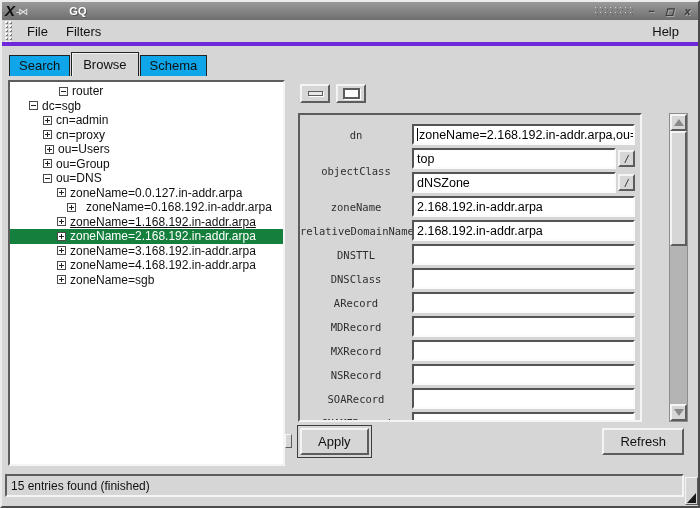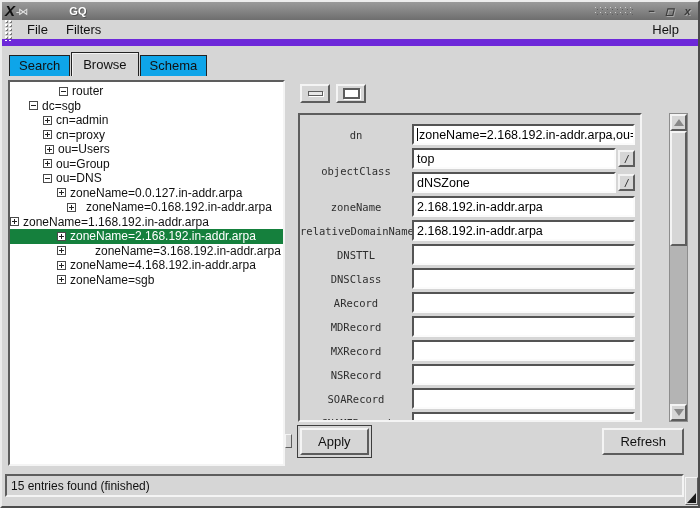--- a/index.html
+++ b/index.html
@@ -24,21 +24,21 @@
     background-size:5px 5px; background-position:0 0, 2px 2px; }
   .wbtn { width:15px; height:13px; font-size:11px; font-style:italic; font-weight:bold;
     color:#3b3b3b; text-shadow:1px 1px 0 #a8a8a8; display:flex; align-items:center;
     justify-content:center; margin-left:3px; cursor:default; }
 
   
   .raised { background:#d6d6d6; border:2px solid; border-color:#f4f4f4 #5d5d5d #5d5d5d #f4f4f4; }
 
   
   .menubar { height:26px; flex:0 0 26px; display:flex; align-items:center;
-    border-bottom:7px solid #6d28d9; background:#d6d6d6; padding-right:10px; }
+    border-bottom:4px solid #6d28d9; background:#d6d6d6; padding-right:10px; }
   .menu-handle { width:8px; height:22px; margin:0 6px 0 2px;
     background-image:radial-gradient(#ffffff 25%, rgba(0,0,0,0) 28%),
                      radial-gradient(#7a7a7a 25%, rgba(0,0,0,0) 28%);
     background-size:4px 4px; background-position:0 0, 1px 1px; }
   .menu-item { font-size:13px; color:#111; padding:3px 9px; }
   .menu-spacer { flex:1; }
 
   
   .tabbar { height:30px; flex:0 0 30px; display:flex; align-items:flex-end; padding:0 0 0 7px; }
   .tab { font-size:13px; color:#111; border:1px solid #222; border-bottom:none;
@@ -191,29 +191,29 @@
           <span>ou=DNS</span>
         </div>
         <div class="trow" style="padding-left: 47px;">
           <span class="expander plus"></span>
           <span>zoneName=0.0.127.in-addr.arpa</span>
         </div>
         <div class="trow" style="padding-left: 57px; gap: 6px;">
           <span class="expander plus"></span>
           <span>zoneName=0.168.192.in-addr.arpa</span>
         </div>
-        <div class="trow" style="">
+        <div class="trow" style="padding-left: 47px; text-decoration: underline;">
           <span class="expander plus"></span>
           <span>zoneName=1.168.192.in-addr.arpa</span>
         </div>
         <div class="trow selected" style="padding-left: 47px;">
           <span class="expander plus"></span>
           <span>zoneName=2.168.192.in-addr.arpa</span>
         </div>
-        <div class="trow" style="padding-left: 47px; gap: 25px;">
+        <div class="trow" style="padding-left: 47px;">
           <span class="expander plus"></span>
           <span>zoneName=3.168.192.in-addr.arpa</span>
         </div>
         <div class="trow" style="padding-left: 47px;">
           <span class="expander plus"></span>
           <span>zoneName=4.168.192.in-addr.arpa</span>
         </div>
         <div class="trow" style="padding-left: 47px;">
           <span class="expander plus"></span>
           <span>zoneName=sgb</span>

